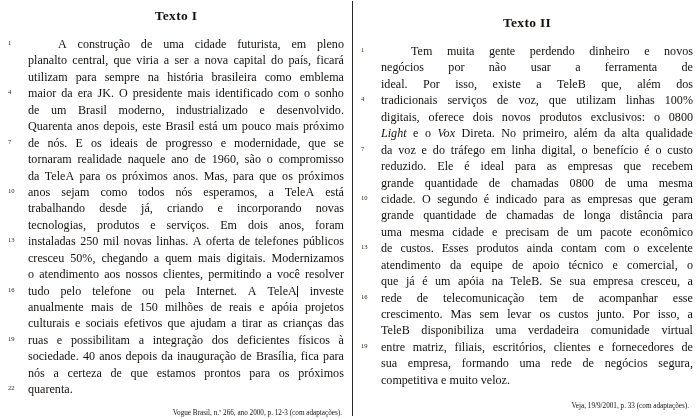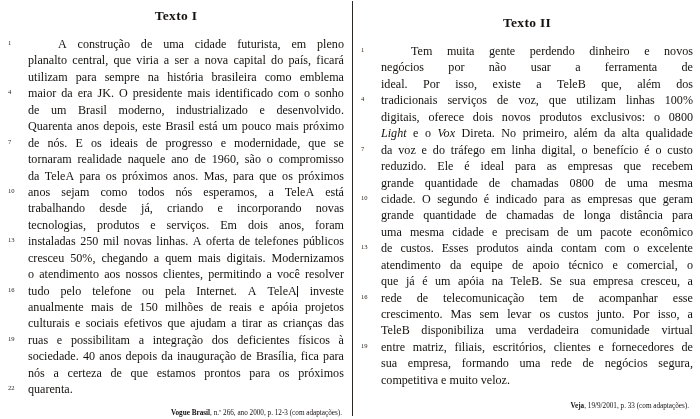--- a/index.html
+++ b/index.html
@@ -107,21 +107,21 @@
 
   .citation {
     margin-top: 11px;
     font-size: 7.2px;
     line-height: 9px;
     text-align: right;
     padding-right: 2px;
     color: #141110;
   }
   .citation .src {
-    font-weight: bold;
+    font-weight: normal;
   }
 
   .col-right .citation {
     margin-top: 14px;
     padding-right: 4px;
   }
 
   em { font-style: italic; }
 
   .caret {

